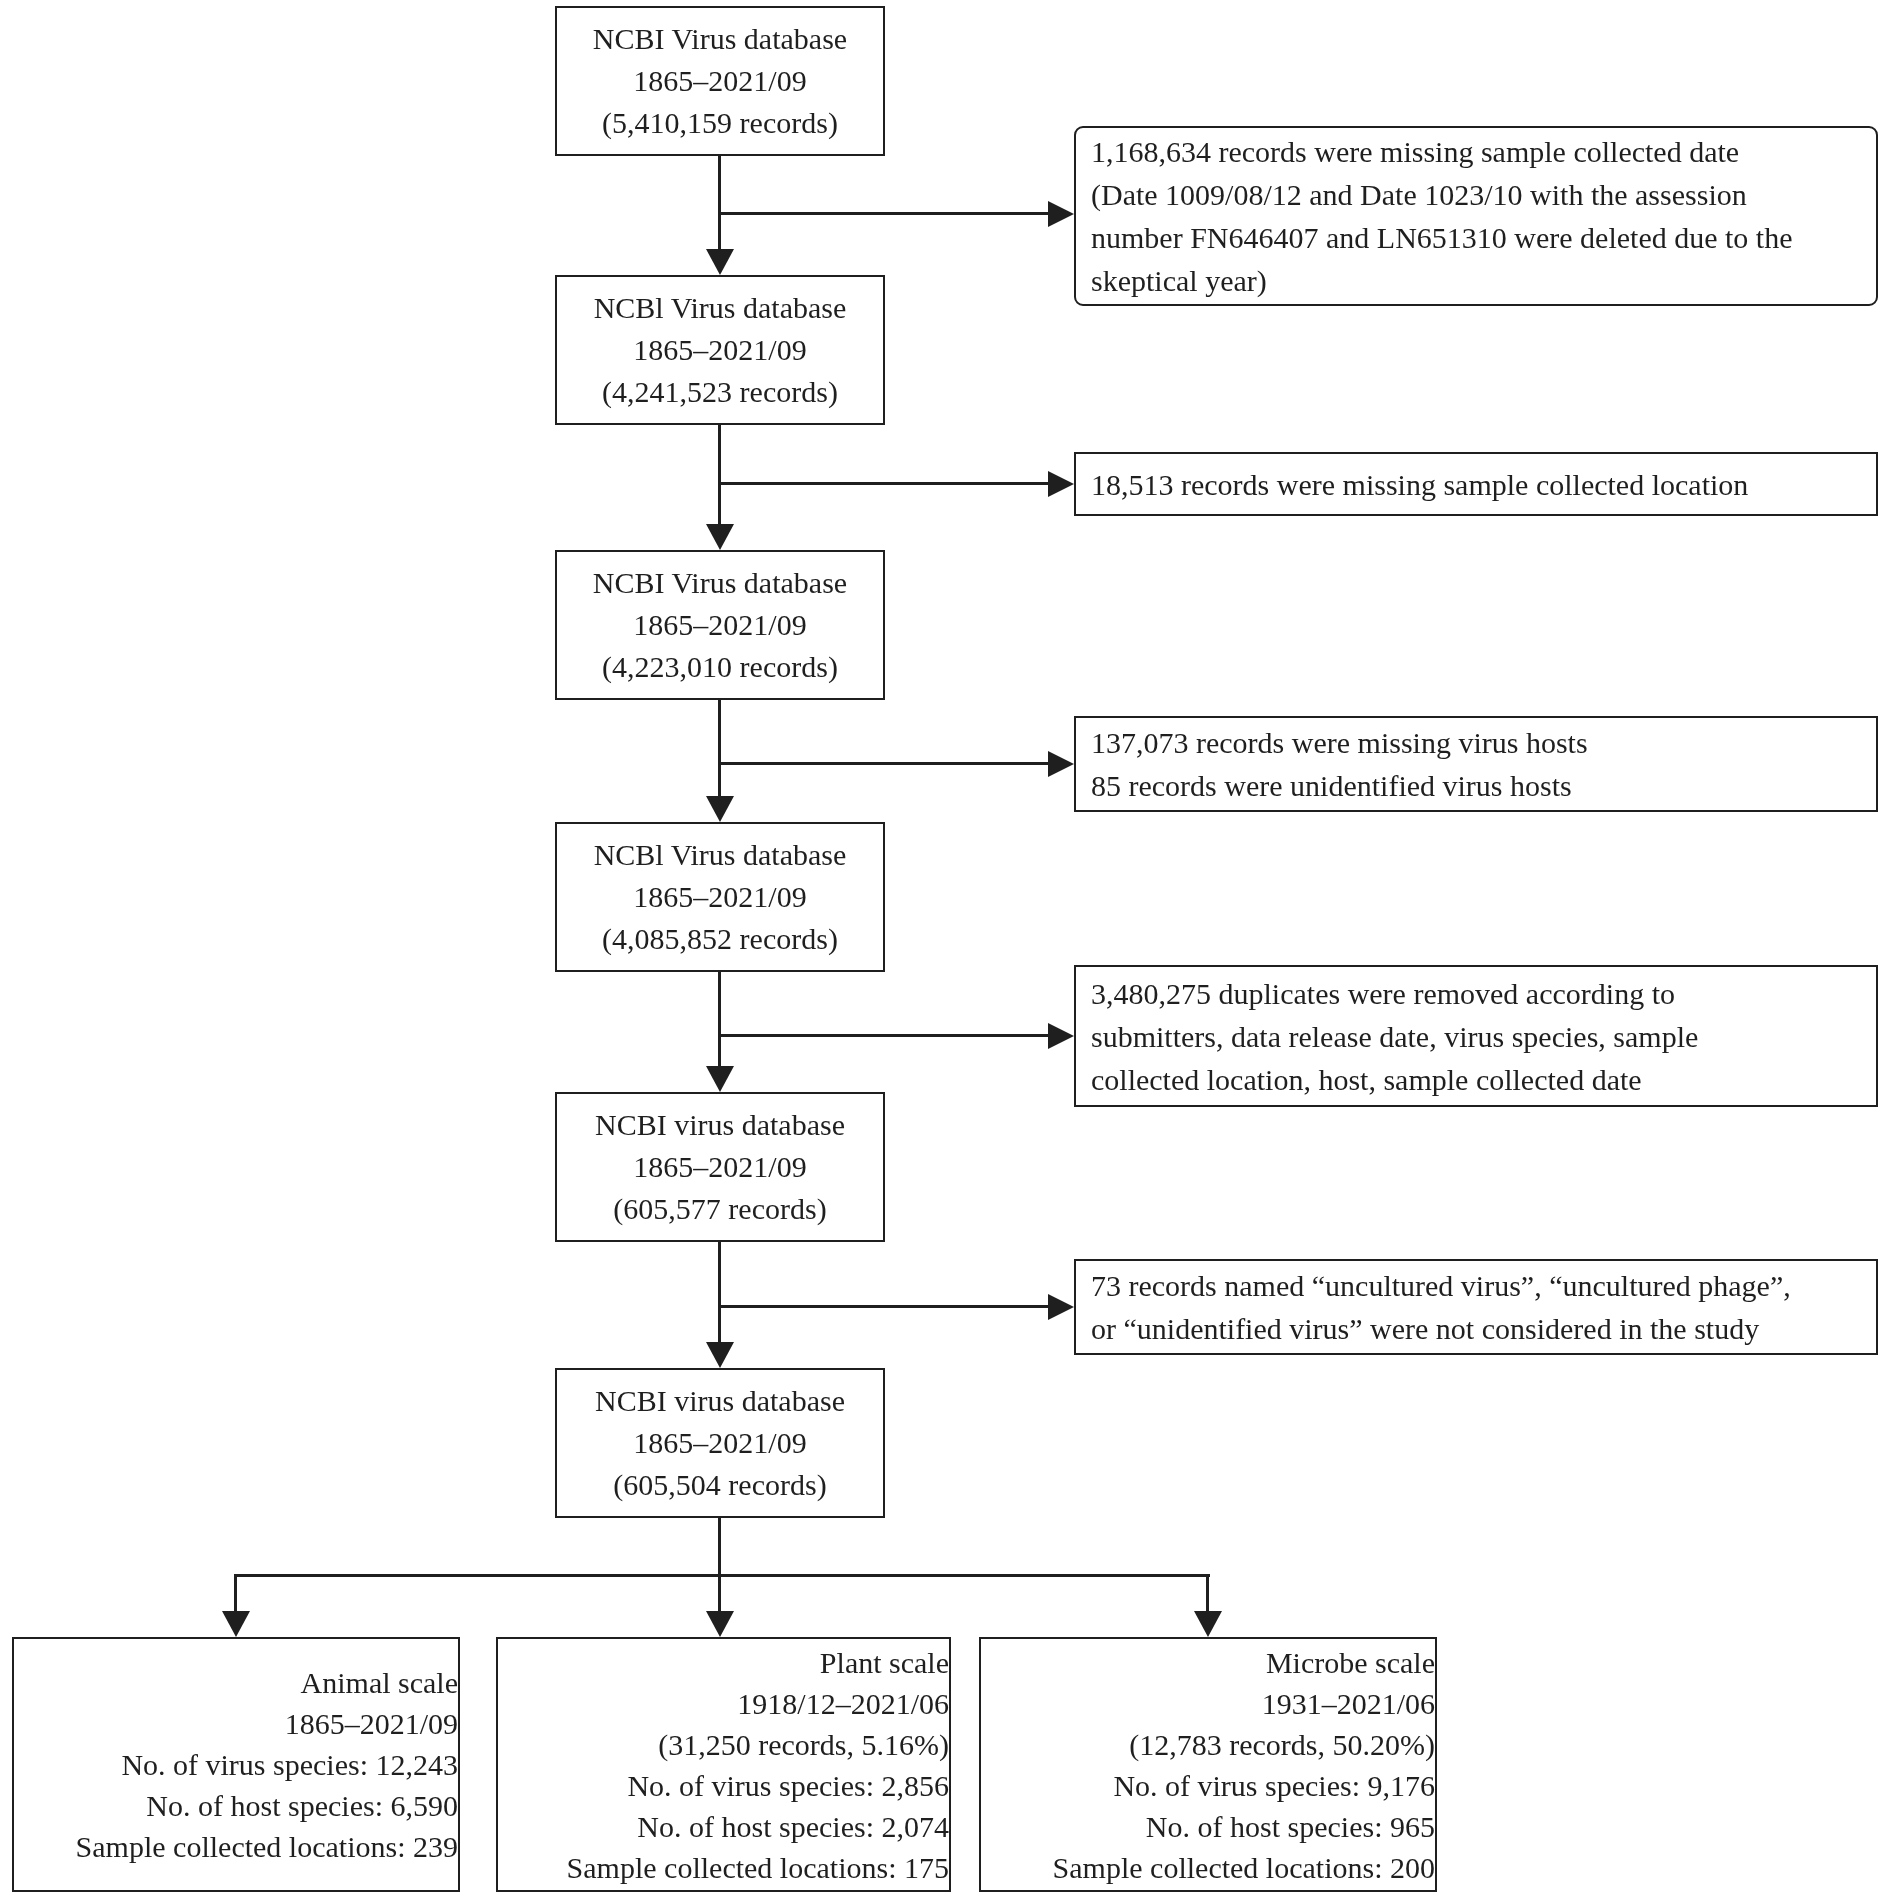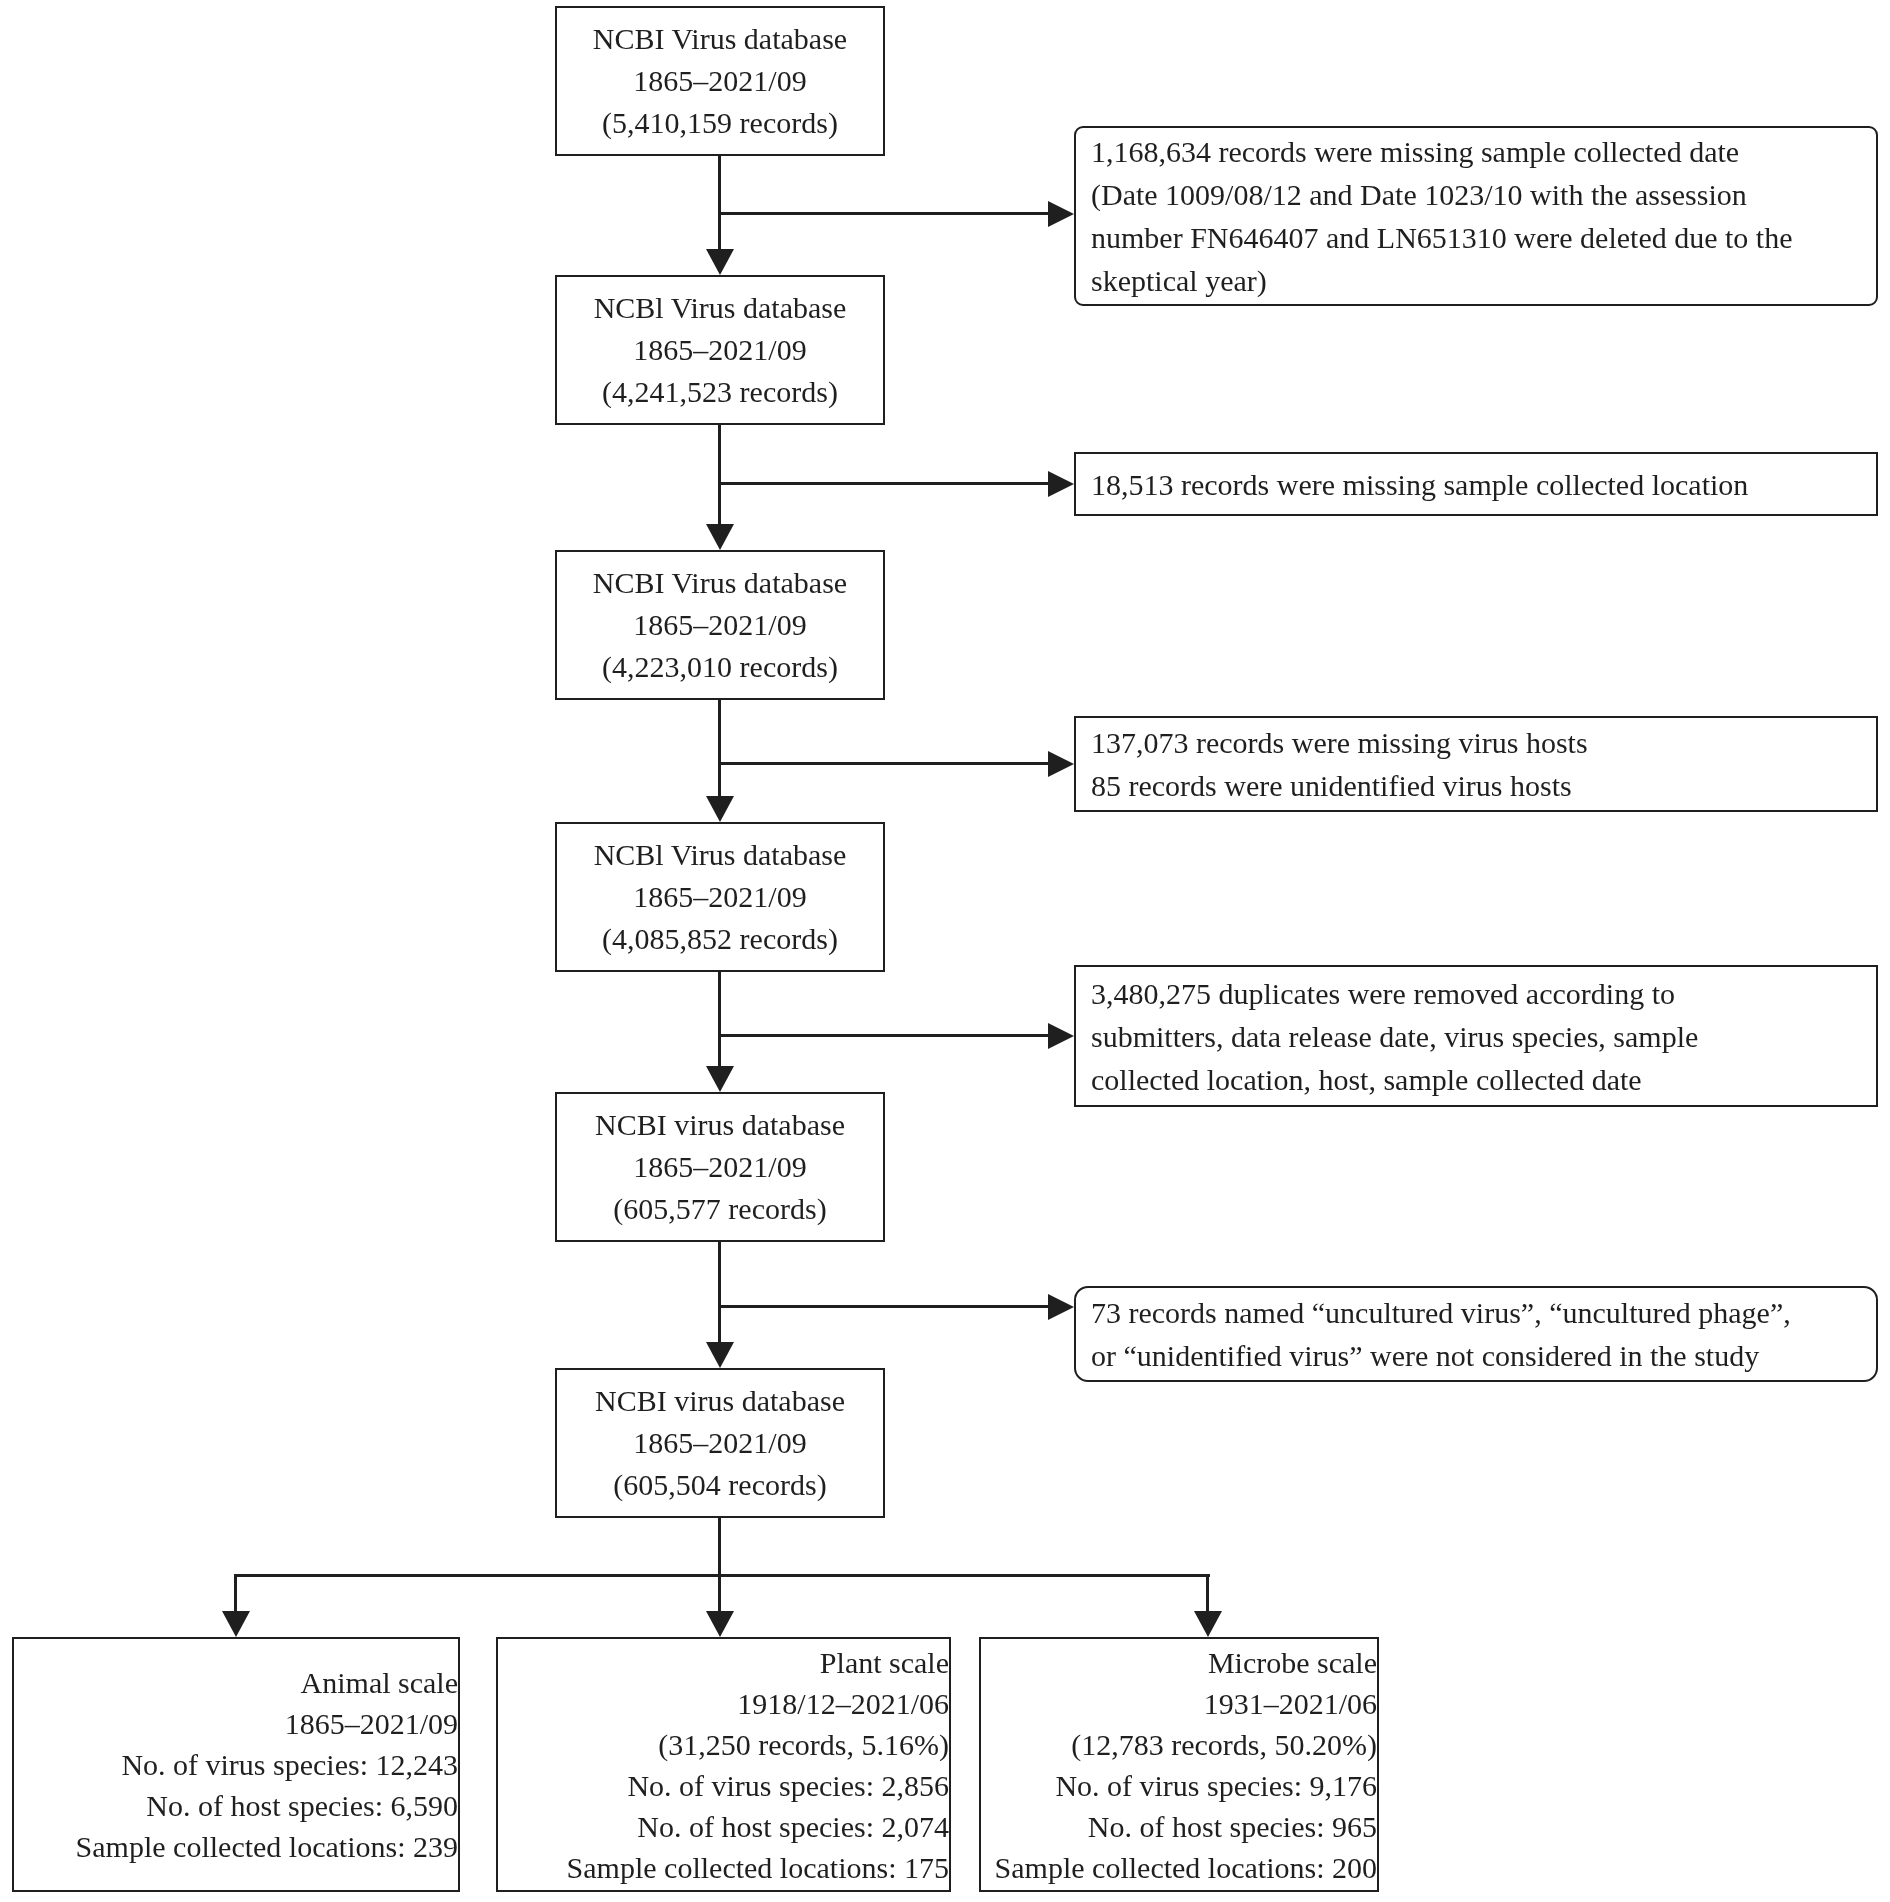--- a/index.html
+++ b/index.html
@@ -102,21 +102,21 @@
     <div class="line">137,073 records were missing virus hosts</div>
     <div class="line">85 records were unidentified virus hosts</div>
   </div>
 
   <div class="box side-box" style="top:965px; height:142px;">
     <div class="line">3,480,275 duplicates were removed according to</div>
     <div class="line">submitters, data release date, virus species, sample</div>
     <div class="line">collected location, host, sample collected date</div>
   </div>
 
-  <div class="box side-box" style="top:1286px; height:96px;border-radius:14px;">
+  <div class="box side-box" style="top:1259px; height:96px;">
     <div class="line">73 records named “uncultured virus”, “uncultured phage”,</div>
     <div class="line">or “unidentified virus” were not considered in the study</div>
   </div>
 
   <div class="box scale-box" style="left:12px; top:1637px; width:448px; height:255px;">
     <div class="line">Animal scale</div>
     <div class="line">1865–2021/09</div>
     <div class="line">No. of virus species: 12,243</div>
     <div class="line">No. of host species: 6,590</div>
     <div class="line">Sample collected locations: 239</div>
@@ -124,21 +124,21 @@
 
   <div class="box scale-box" style="left:496px; top:1637px; width:455px; height:255px;">
     <div class="line">Plant scale</div>
     <div class="line">1918/12–2021/06</div>
     <div class="line">(31,250 records, 5.16%)</div>
     <div class="line">No. of virus species: 2,856</div>
     <div class="line">No. of host species: 2,074</div>
     <div class="line">Sample collected locations: 175</div>
   </div>
 
-  <div class="box scale-box" style="left:979px; top:1637px; width:400px; height:255px;">
+  <div class="box scale-box" style="left:979px; top:1637px; width:458px; height:255px;">
     <div class="line">Microbe scale</div>
     <div class="line">1931–2021/06</div>
     <div class="line">(12,783 records, 50.20%)</div>
     <div class="line">No. of virus species: 9,176</div>
     <div class="line">No. of host species: 965</div>
     <div class="line">Sample collected locations: 200</div>
   </div>
 
   <div class="vline" style="left:718px; top:156px; height:93px;"></div>
   <div class="arr-down" style="left:706px; top:249px;"></div>

